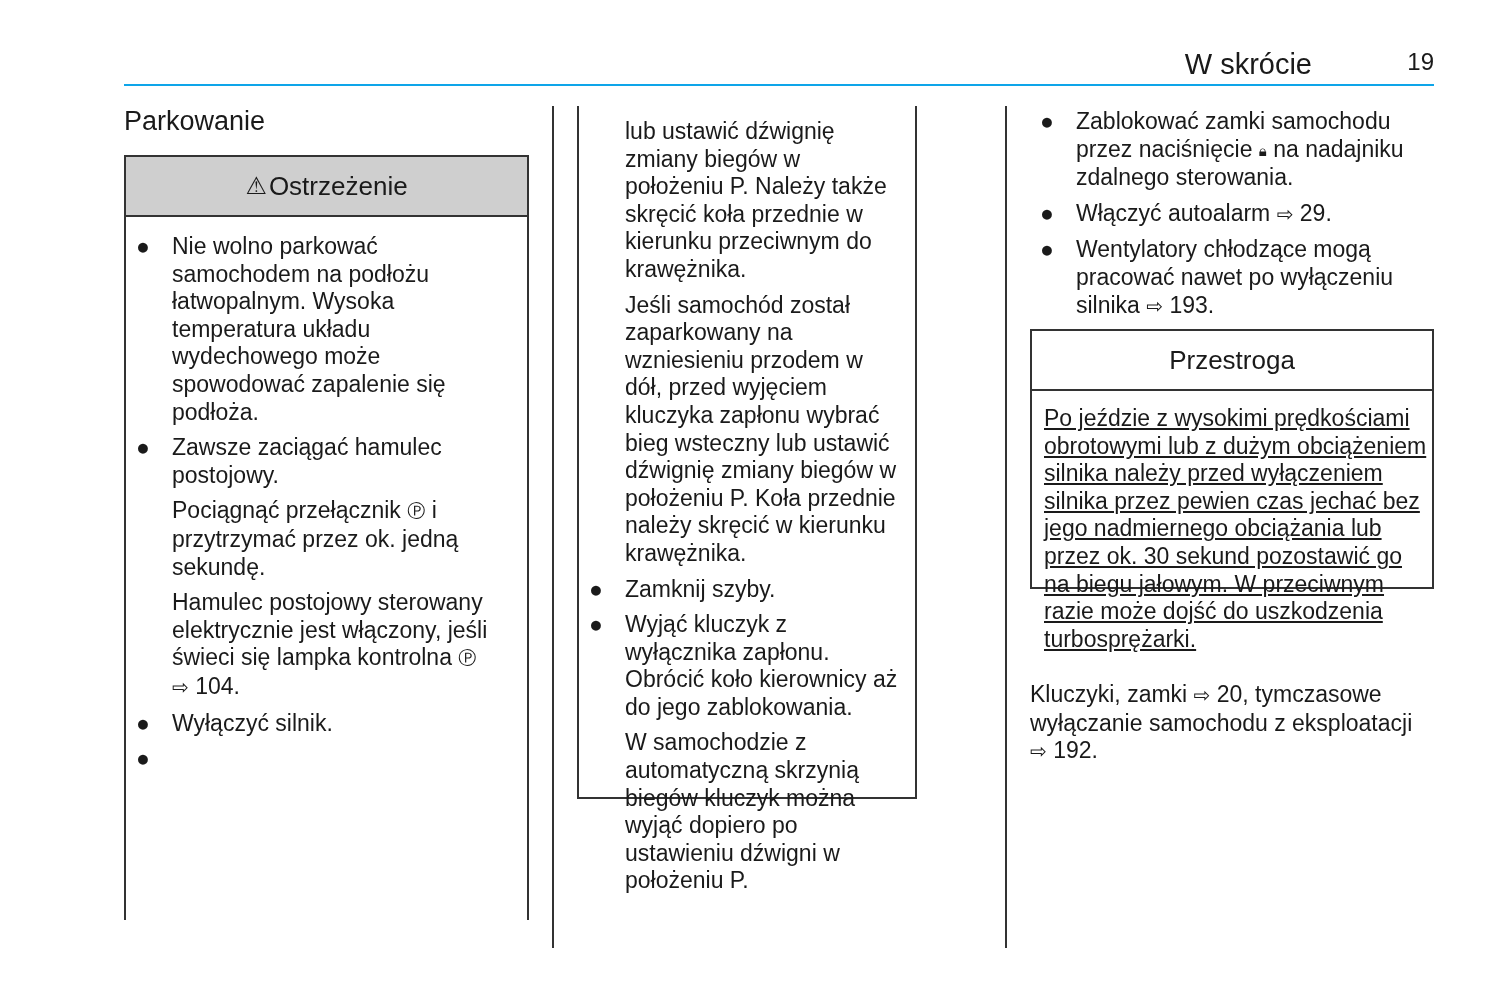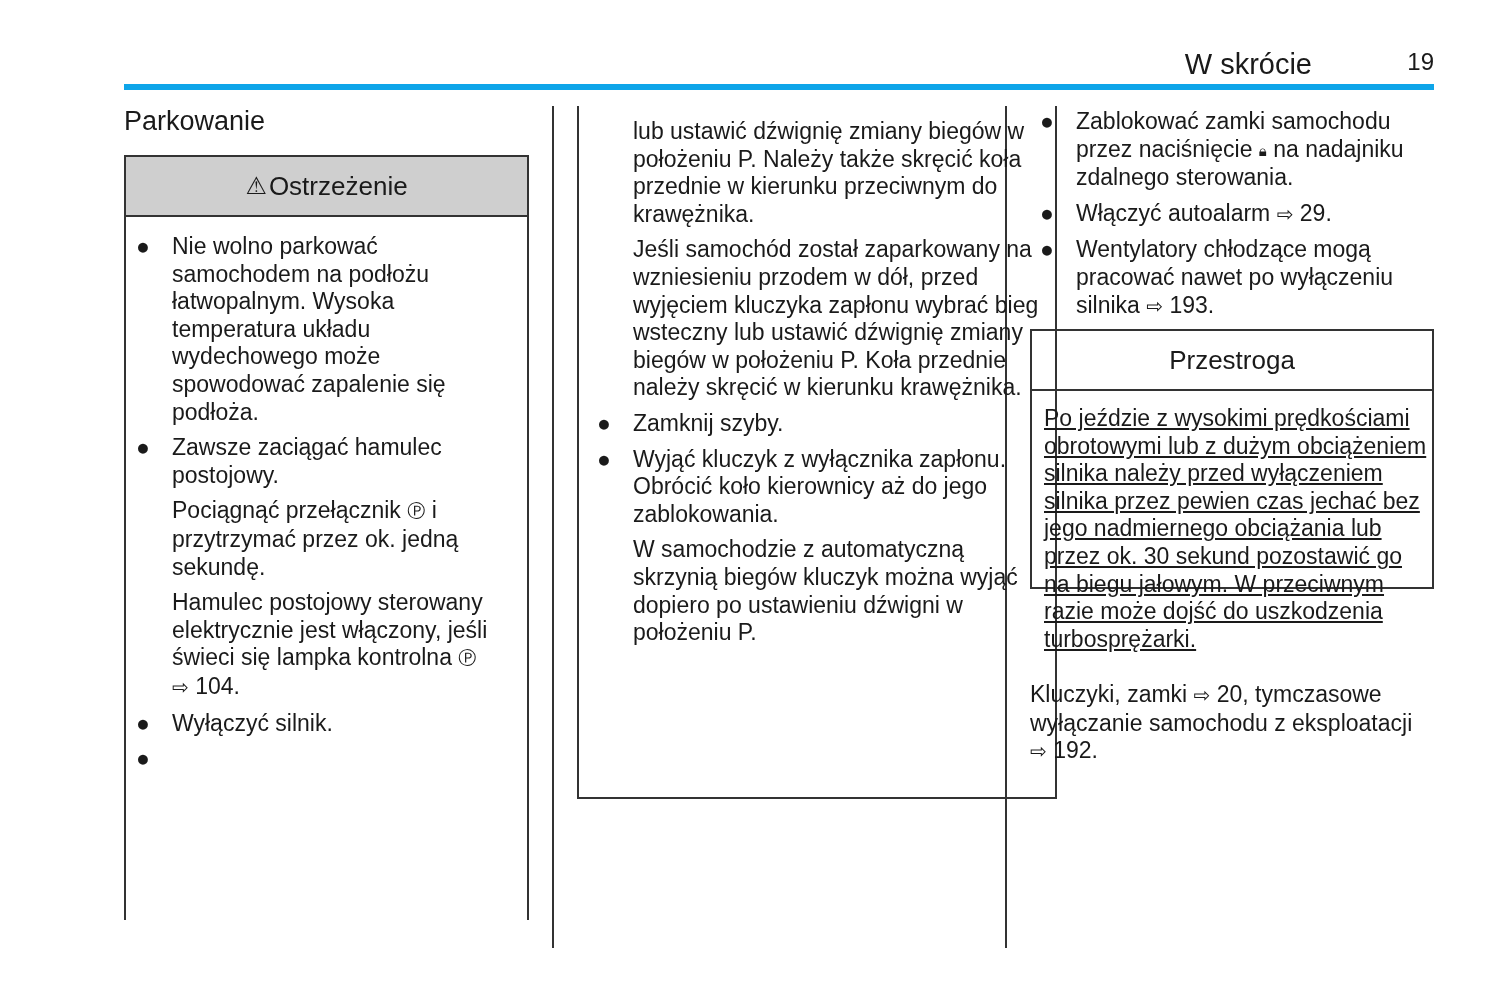--- a/index.html
+++ b/index.html
@@ -1,19 +1,19 @@
 <!DOCTYPE html>
 <html><head>
 <meta charset="utf-8">
 <style>
   html, body { margin: 0; padding: 0; background: #ffffff; }
   body { width: 1496px; height: 1000px; position: relative; overflow: hidden;
          font-family: "Liberation Sans", sans-serif; color: #1a1a1a; }
   .header { position: absolute; left: 124px; top: 44px; width: 1310px; height: 40px;
-            border-bottom: 6px solid #0ea5e9; }
+            border-bottom: 2px solid #0ea5e9; }
   .header .section { position: absolute; right: 122px; top: 4px; font-size: 29px; }
   .header .pagenum { position: absolute; right: 0; top: 4px; font-size: 24px; }
   .vrule { position: absolute; width: 1.5px; background: #333; }
   .title { position: absolute; left: 124px; top: 106px; font-size: 27px; }
   .box { position: absolute; border: 2px solid #333; box-sizing: border-box; }
   .box-head { height: 58px; border-bottom: 2px solid #333; display: flex;
               align-items: center; justify-content: center; font-size: 26px; }
   .box-head.grey { background: #cfcfcf; }
   .txt { font-size: 23px; line-height: 27.6px; }
   .li { position: relative; padding-left: 46px; margin-bottom: 8px; }
@@ -63,21 +63,21 @@
     <div class="li">
       <span class="bullet">●</span>
       <span>Wyłączyć silnik.</span>
     </div>
     <div class="li">
       <span class="bullet">●</span>
     </div>
   </div>
 </div>
 
-<div class="box" style="left:577px; top:106px; width:480px; height:693px; border-top:none;padding-left:8px;">
+<div class="box" style="left:577px; top:106px; width:340px; height:693px; border-top:none;">
   <div class="txt" style="padding:12px 14px 0 0;">
     <div class="para">lub ustawić dźwignię zmiany biegów w położeniu P. Należy także skręcić koła przednie w kierunku przeciwnym do krawężnika.</div>
     <div class="para">Jeśli samochód został zaparkowany na wzniesieniu przodem w dół, przed wyjęciem kluczyka zapłonu wybrać bieg wsteczny lub ustawić dźwignię zmiany biegów w położeniu P. Koła przednie należy skręcić w kierunku krawężnika.</div>
     <div class="li">
       <span class="bullet">●</span>
       <span>Zamknij szyby.</span>
     </div>
     <div class="li">
       <span class="bullet">●</span>
       <span>Wyjąć kluczyk z wyłącznika zapłonu. Obrócić koło kierownicy aż do jego zablokowania.</span>

